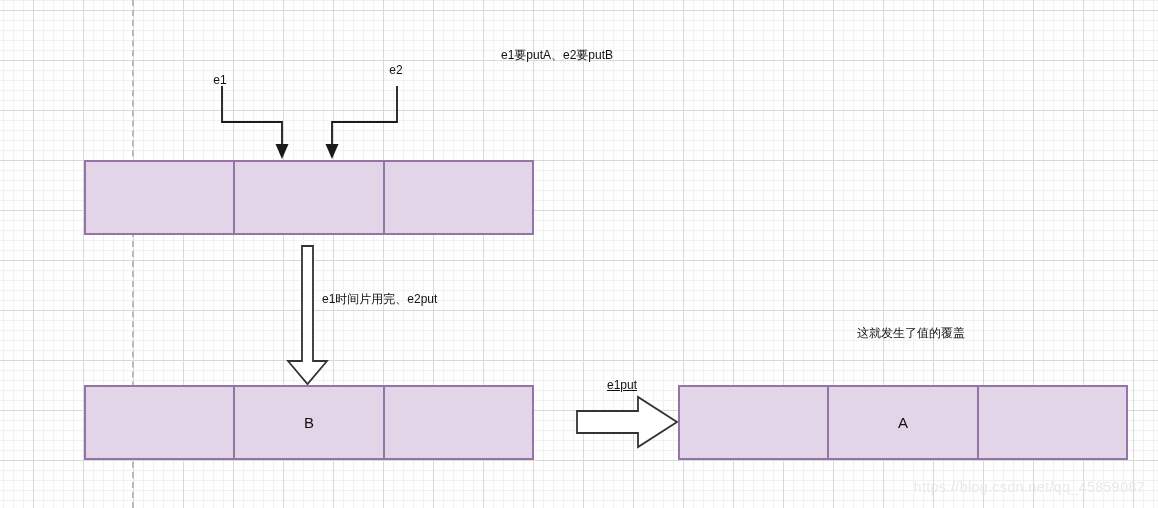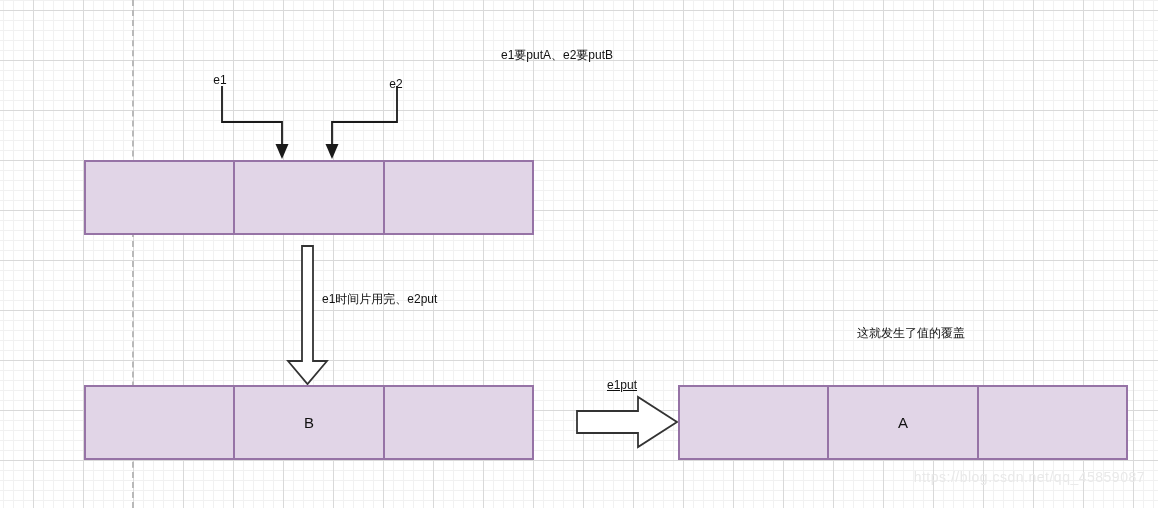--- a/index.html
+++ b/index.html
@@ -56,37 +56,37 @@
   }
   .cell + .cell { border-left: none; }
   .arrow-layer {
     position: absolute;
     left: 0; top: 0;
     pointer-events: none;
   }
   .watermark {
     position: absolute;
     right: 13px;
-    bottom: 23px;
+    bottom: 13px;
     font-size: 14px;
     color: #e9e9e9;
     letter-spacing: 0.5px;
   }
 </style>
 </head>
 <body>
 
 <div class="canvas">
 
   <div class="page-divider"></div>
 
   <div class="label centered" style="left:557px; top:55px;">e1要putA、e2要putB</div>
 
   <div class="label centered" style="left:220px; top:80px;">e1</div>
-  <div class="label centered" style="left:396px; top:84px;">e2</div>
+  <div class="label centered" style="left:396px; top:70px;">e2</div>
 
   <svg class="arrow-layer" width="1158" height="508" viewBox="0 0 1158 508">
     <g fill="none" stroke="#1a1a1a" stroke-width="1.8">
       <path d="M222,86 L222,122 L282,122 L282,145"></path>
       <path d="M397,86 L397,122 L332,122 L332,145"></path>
     </g>
     <polygon points="282,159 275.5,144 288.5,144" fill="#1a1a1a"></polygon>
     <polygon points="332,159 325.5,144 338.5,144" fill="#1a1a1a"></polygon>
     <polygon points="302,246 313,246 313,361 327,361 307.5,384 288,361 302,361" fill="#ffffff" stroke="#333333" stroke-width="1.8" stroke-linejoin="miter"></polygon>
     <polygon points="577,411 638,411 638,397 677,422 638,447 638,433 577,433" fill="#ffffff" stroke="#333333" stroke-width="1.8" stroke-linejoin="miter"></polygon>

